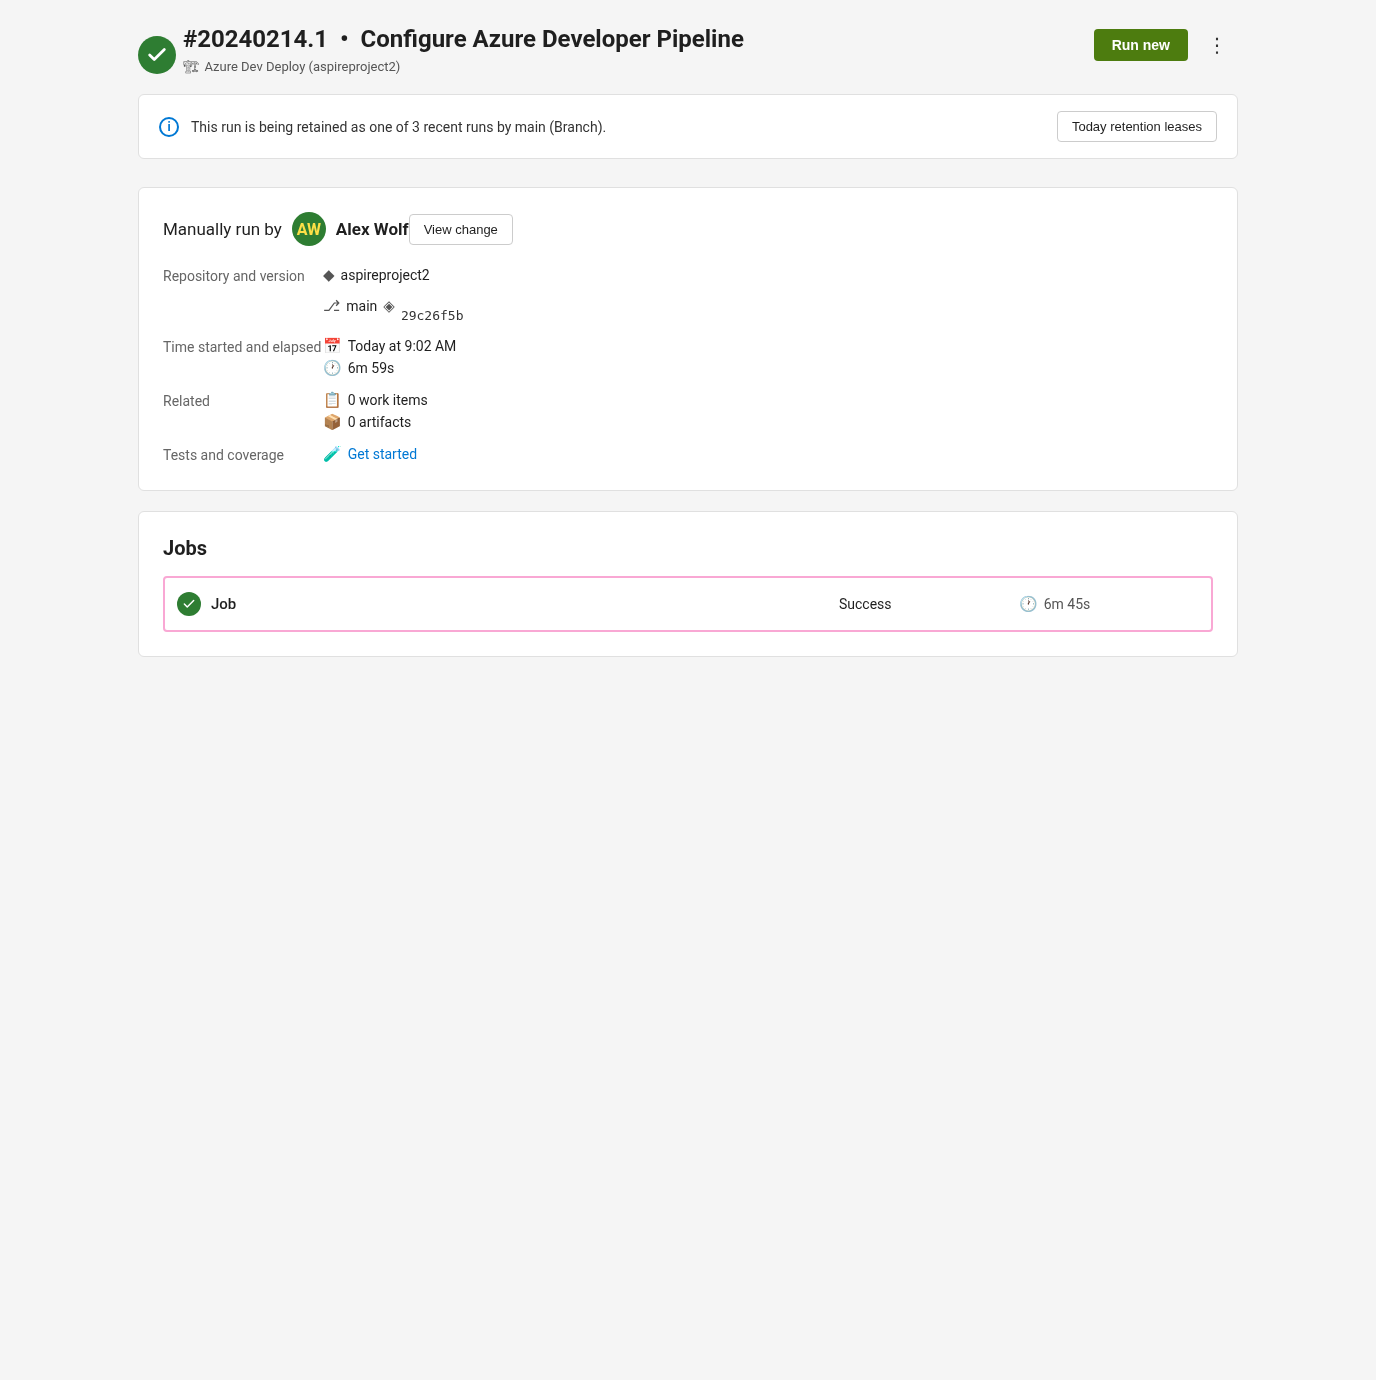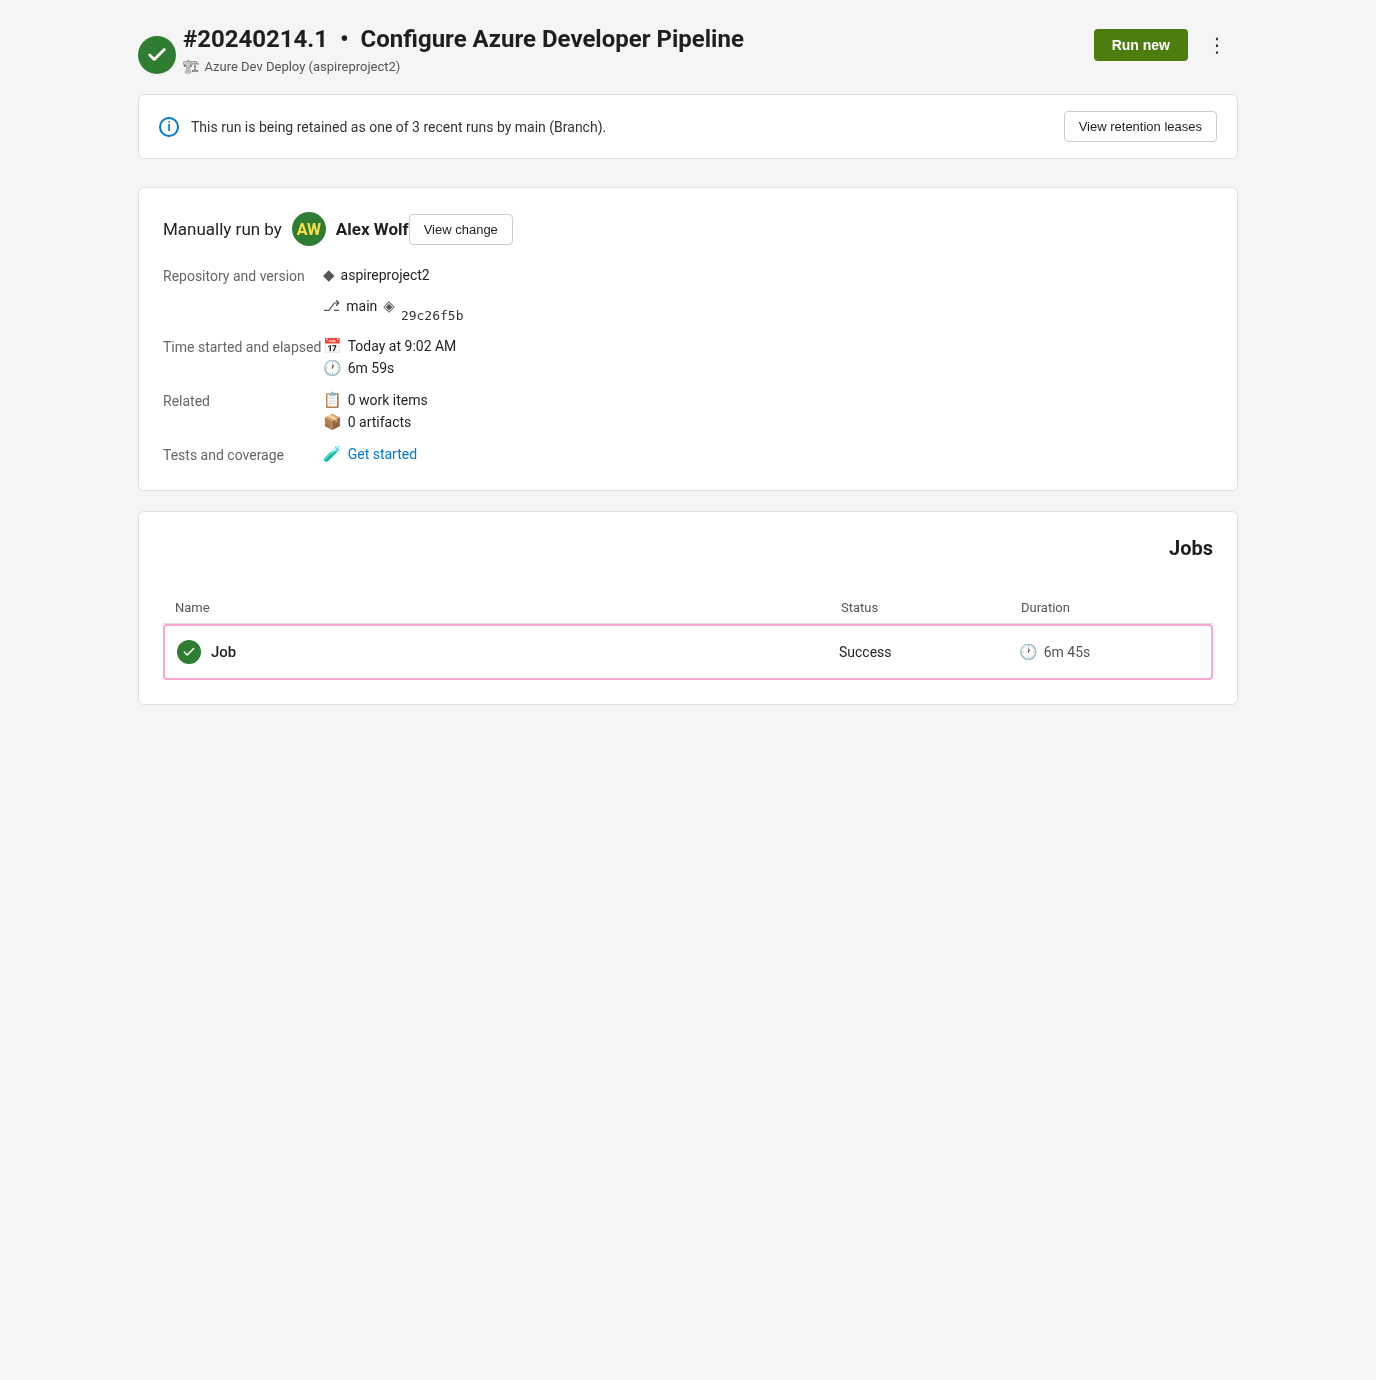--- a/index.html
+++ b/index.html
@@ -233,22 +233,21 @@
       color: #333;
       font-family: monospace;
       font-size: 13px;
       margin-top: 20px;
     }
 
     
     .jobs-title {
       font-size: 20px;
       font-weight: 700;
-      margin-bottom: 32px;
-      text-align: right;
+      margin-bottom: 16px;
     }
     .jobs-table-header {
       display: grid;
       grid-template-columns: 1fr 180px 180px;
       padding: 8px 12px;
       font-size: 13px;
       color: #555;
       border-bottom: 1px solid #e0e0e0;
     }
     .job-row {
@@ -329,21 +328,21 @@
       <button class="btn-primary">Run new</button>
       <button class="btn-icon">⋮</button>
     </div>
   </div>
 
   <div class="info-banner">
     <div class="info-banner-left">
       <div class="info-circle">i</div>
       <span class="info-text">This run is being retained as one of 3 recent runs by main (Branch).</span>
     </div>
-    <button class="btn-secondary">View retention leases</button>
+    <button class="btn-secondary">Today retention leases</button>
   </div>
 
 
   <div class="card">
     <div class="summary-header">
       <div class="manually-run">
         <span class="manually-run-text">Manually run by</span>
         <div class="avatar">AW</div>
         <span class="manually-run-user">Alex Wolf</span>
       </div>
@@ -395,25 +394,20 @@
         <div class="detail-value-row">
           <span class="detail-icon">🧪</span>
           <span class="tag-blue">Get started</span>
         </div>
       </div>
     </div>
   </div>
 
   <div class="card">
     <div class="jobs-title">Jobs</div>
-    <div class="jobs-table-header">
-      <span>Name</span>
-      <span>Status</span>
-      <span>Duration</span>
-    </div>
     <div class="job-row">
       <div class="job-name-cell">
         <div class="job-success-icon">
           <svg viewBox="0 0 24 24">
             <polyline points="20 6 9 17 4 12"></polyline>
           </svg>
         </div>
         <span>Job</span>
       </div>
       <div class="job-status">Success</div>

